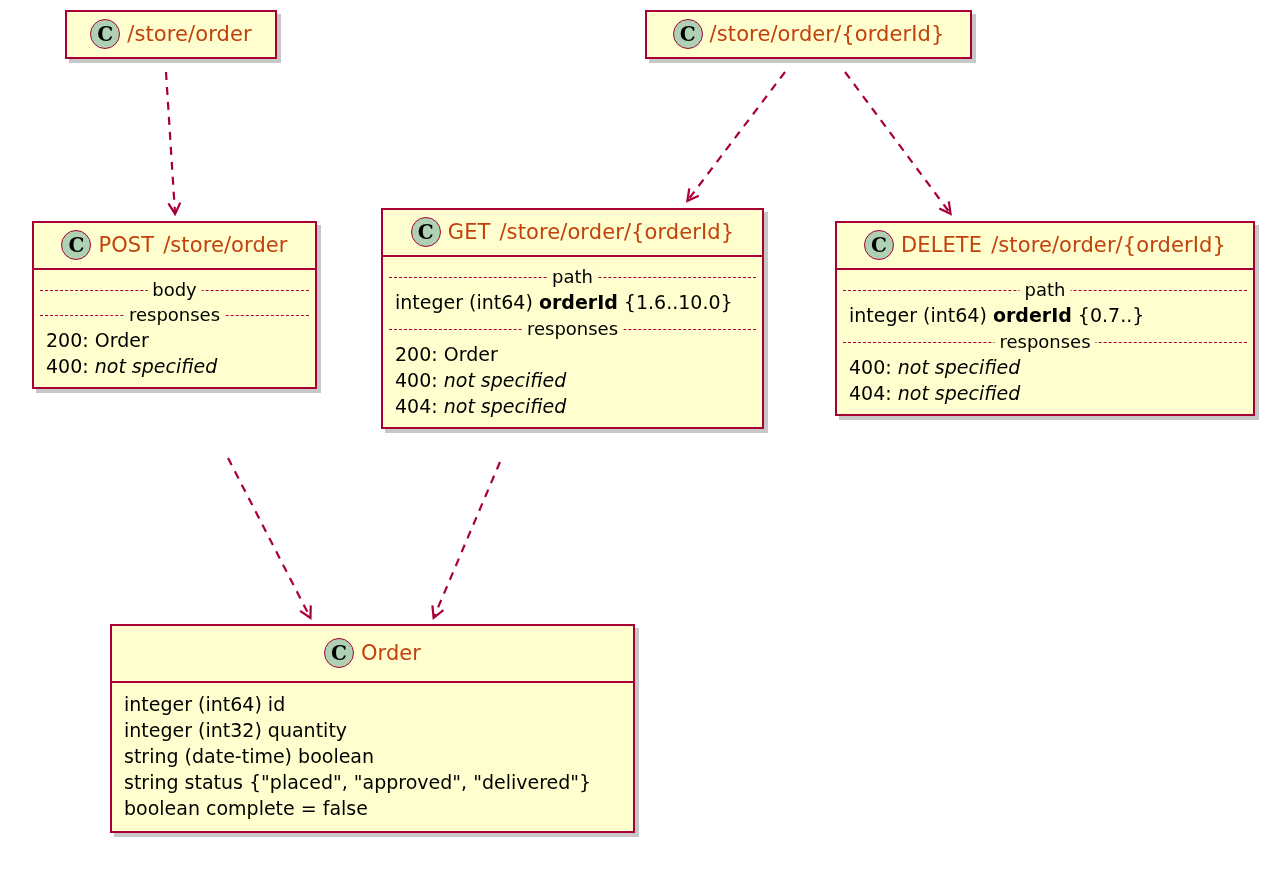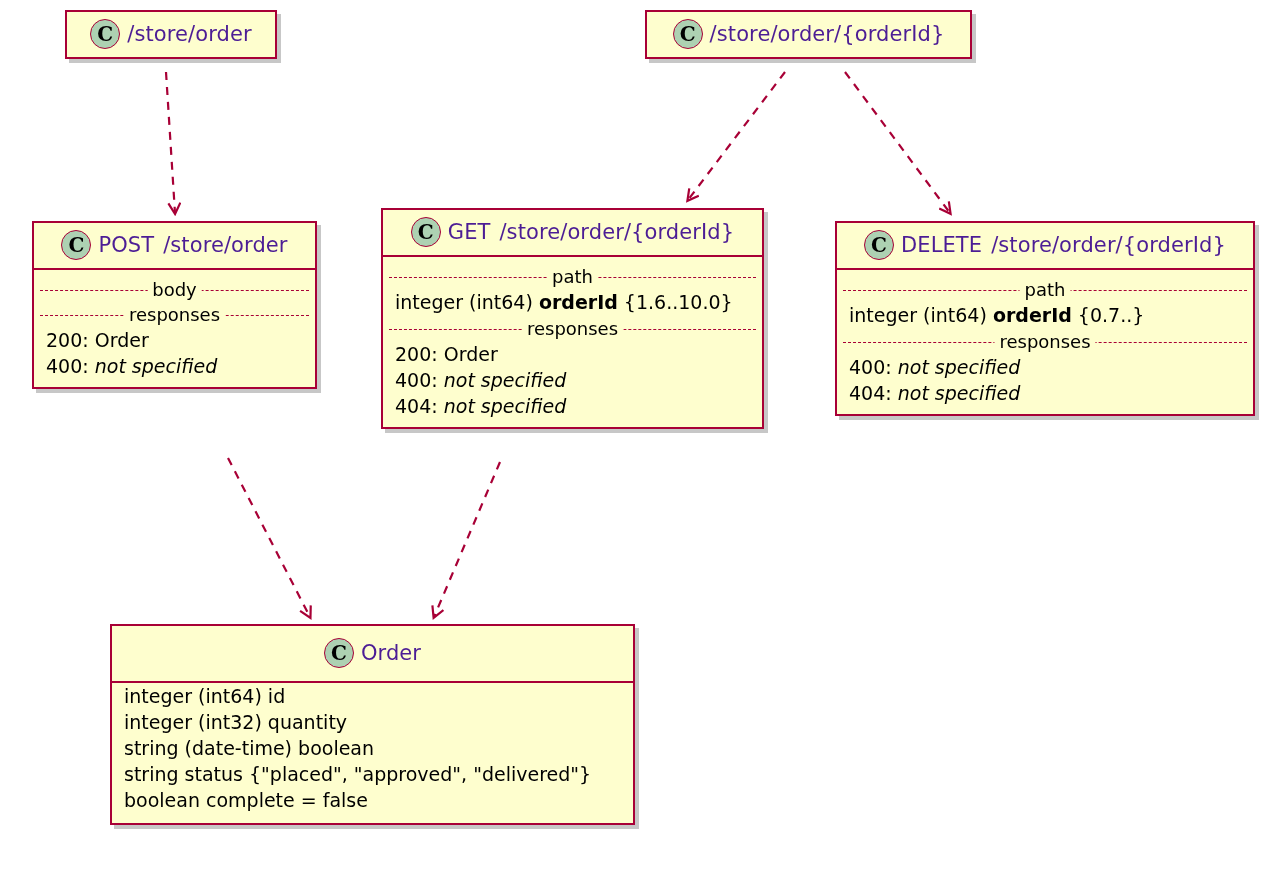--- a/index.html
+++ b/index.html
@@ -60,21 +60,21 @@
     justify-content: center;
     font-family: "DejaVu Serif", serif;
     font-weight: bold;
     font-size: 20px;
     line-height: 1;
     color: #000000;
     box-sizing: border-box;
   }
   .uml-title {
     font-size: 21px;
-    color: #4c1d95;
+    color: #c2410c;
     letter-spacing: 0.1px;
   }
   .uml-title .verb {
     margin-right: 9px;
   }
   .uml-body {
     padding: 6px 0 8px 0;
   }
   .uml-row {
     font-size: 19px;
@@ -225,21 +225,21 @@
         <span>404: </span><i>not specified</i>
       </div>
     </div>
   </div>
 
   <div class="uml-box" style="left:110px; top:624px; width:525px;">
     <div class="uml-header" style="padding:12px 10px 13px 10px;">
       <span class="class-circle">C</span>
       <span class="uml-title">Order</span>
     </div>
-    <div class="uml-body" style="padding:0 0 10px 0;">
+    <div class="uml-body" style="padding:8px 0 10px 0;">
       <div class="uml-row">integer (int64) id</div>
       <div class="uml-row">integer (int32) quantity</div>
       <div class="uml-row">string (date-time) boolean</div>
       <div class="uml-row">string status {"placed", "approved", "delivered"}</div>
       <div class="uml-row">boolean complete = false</div>
     </div>
   </div>
 
 </div>
 

